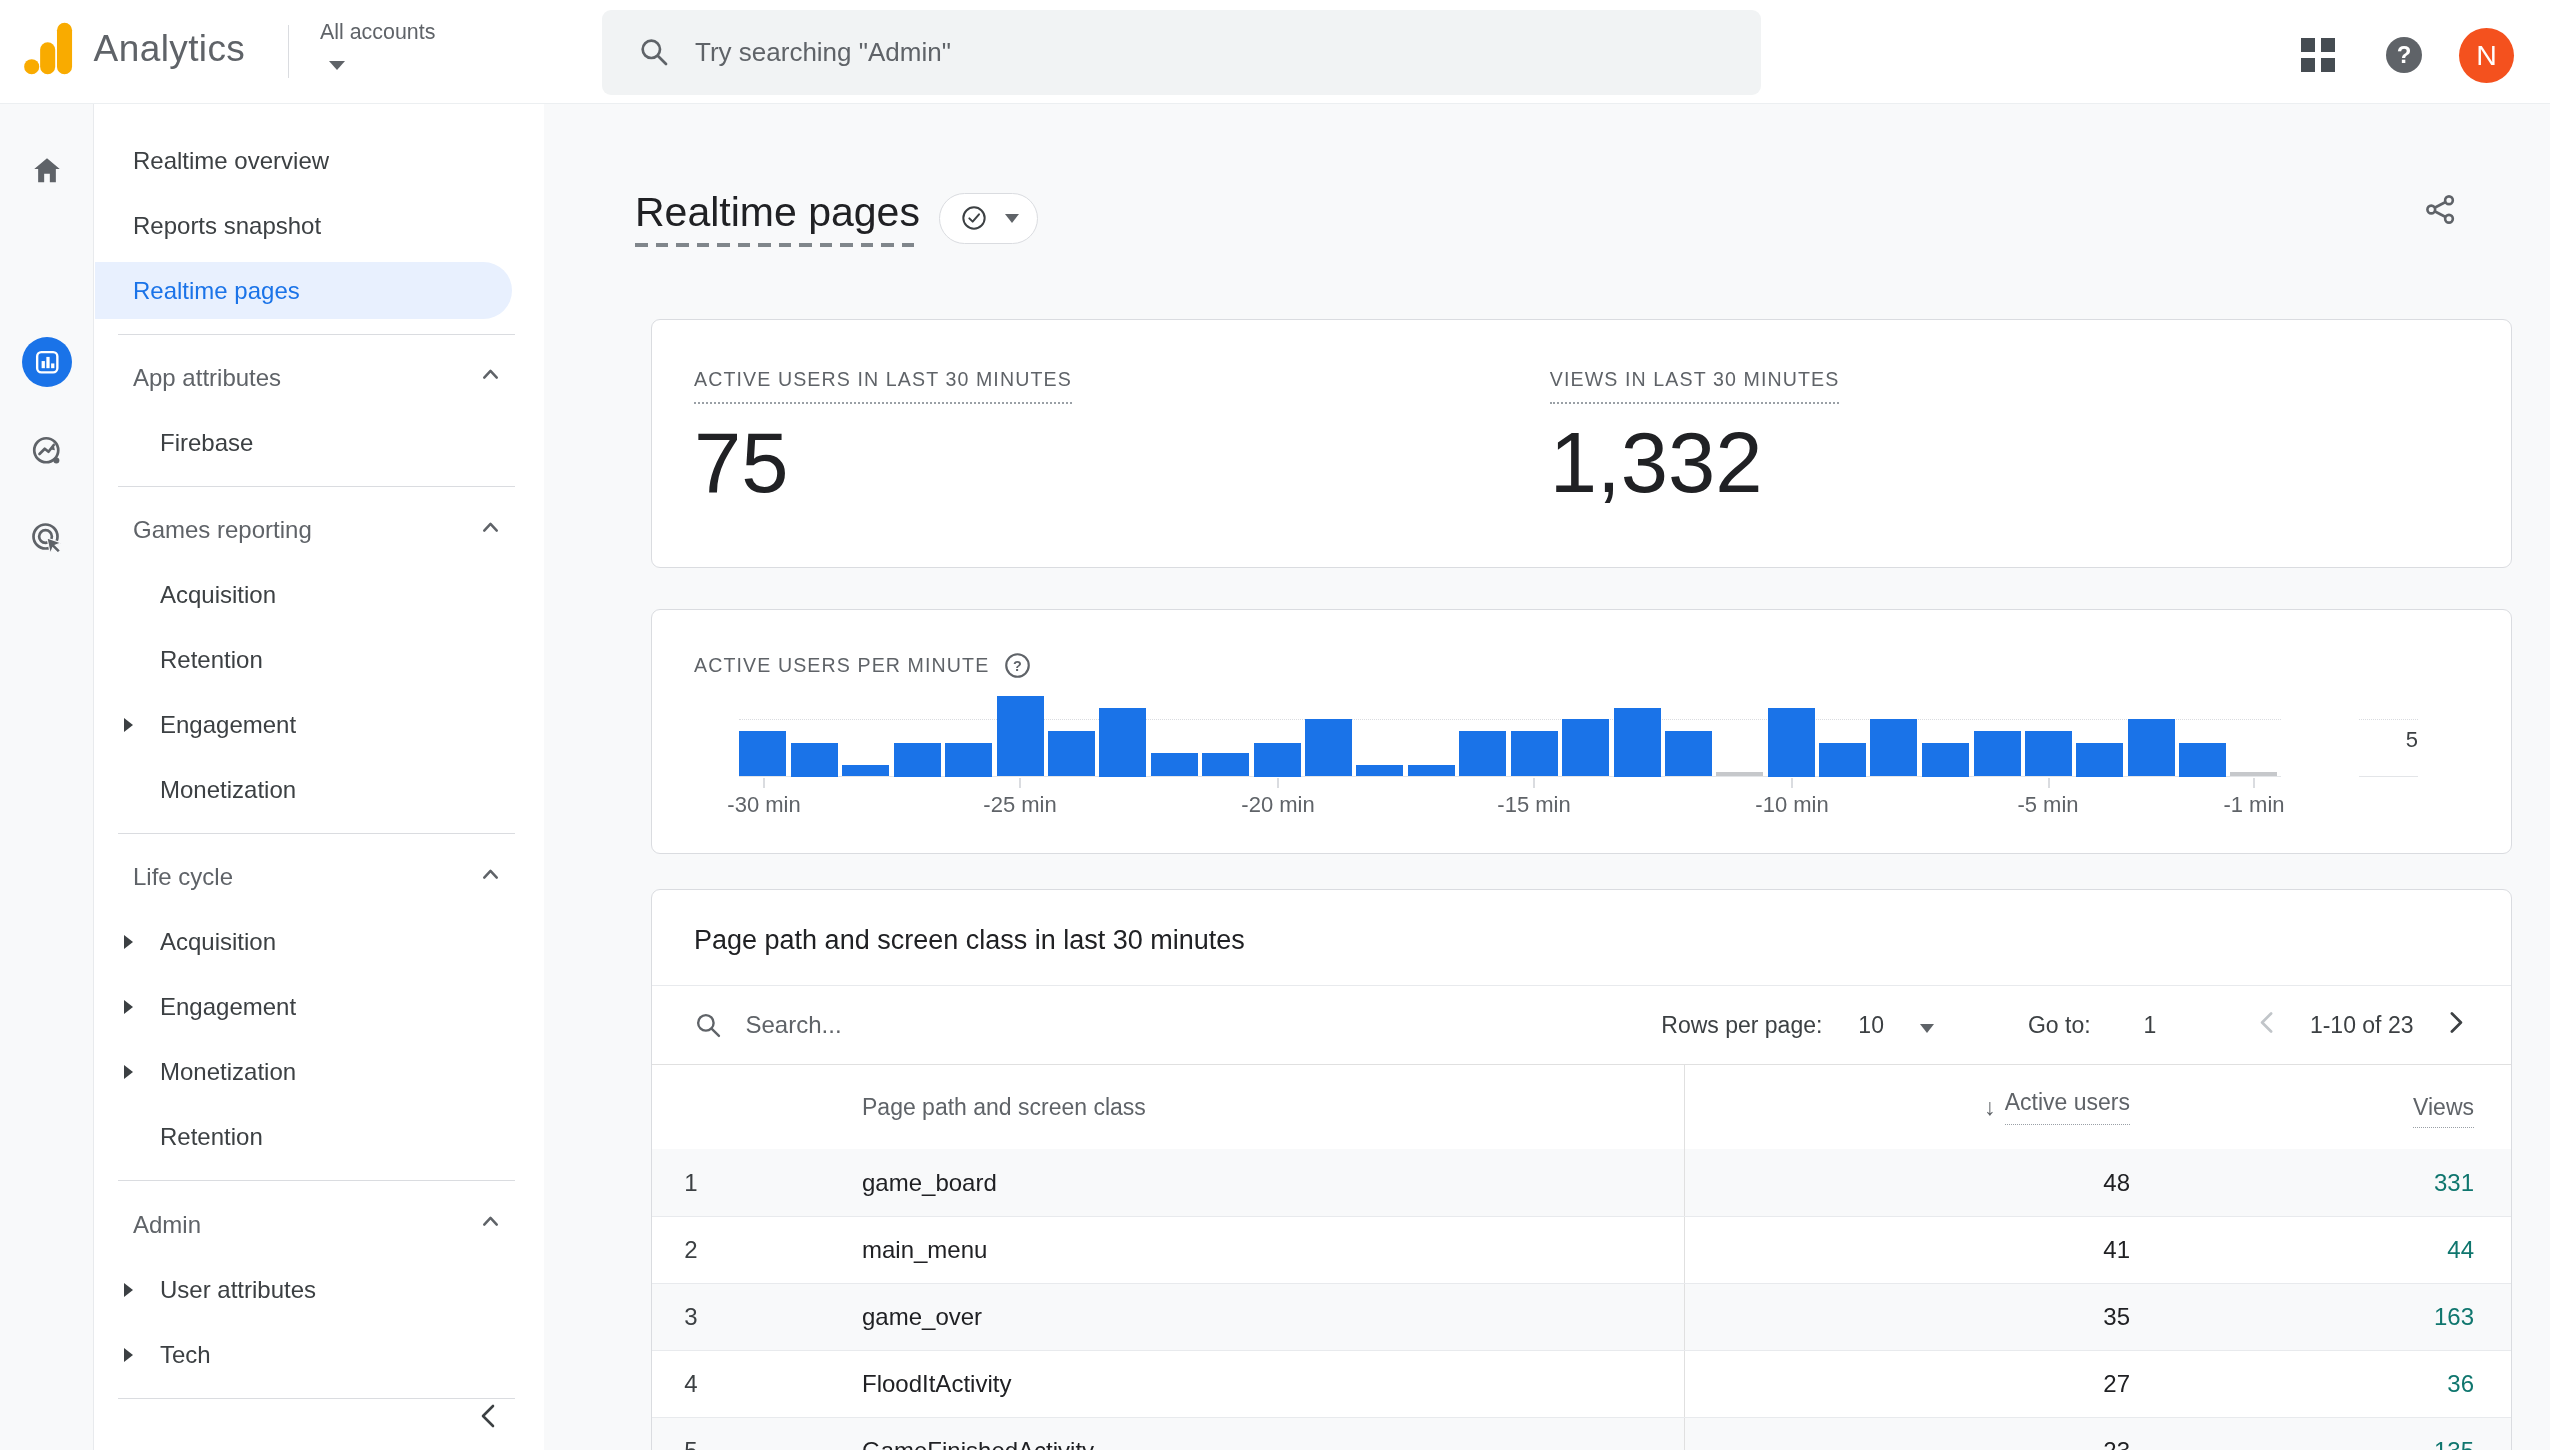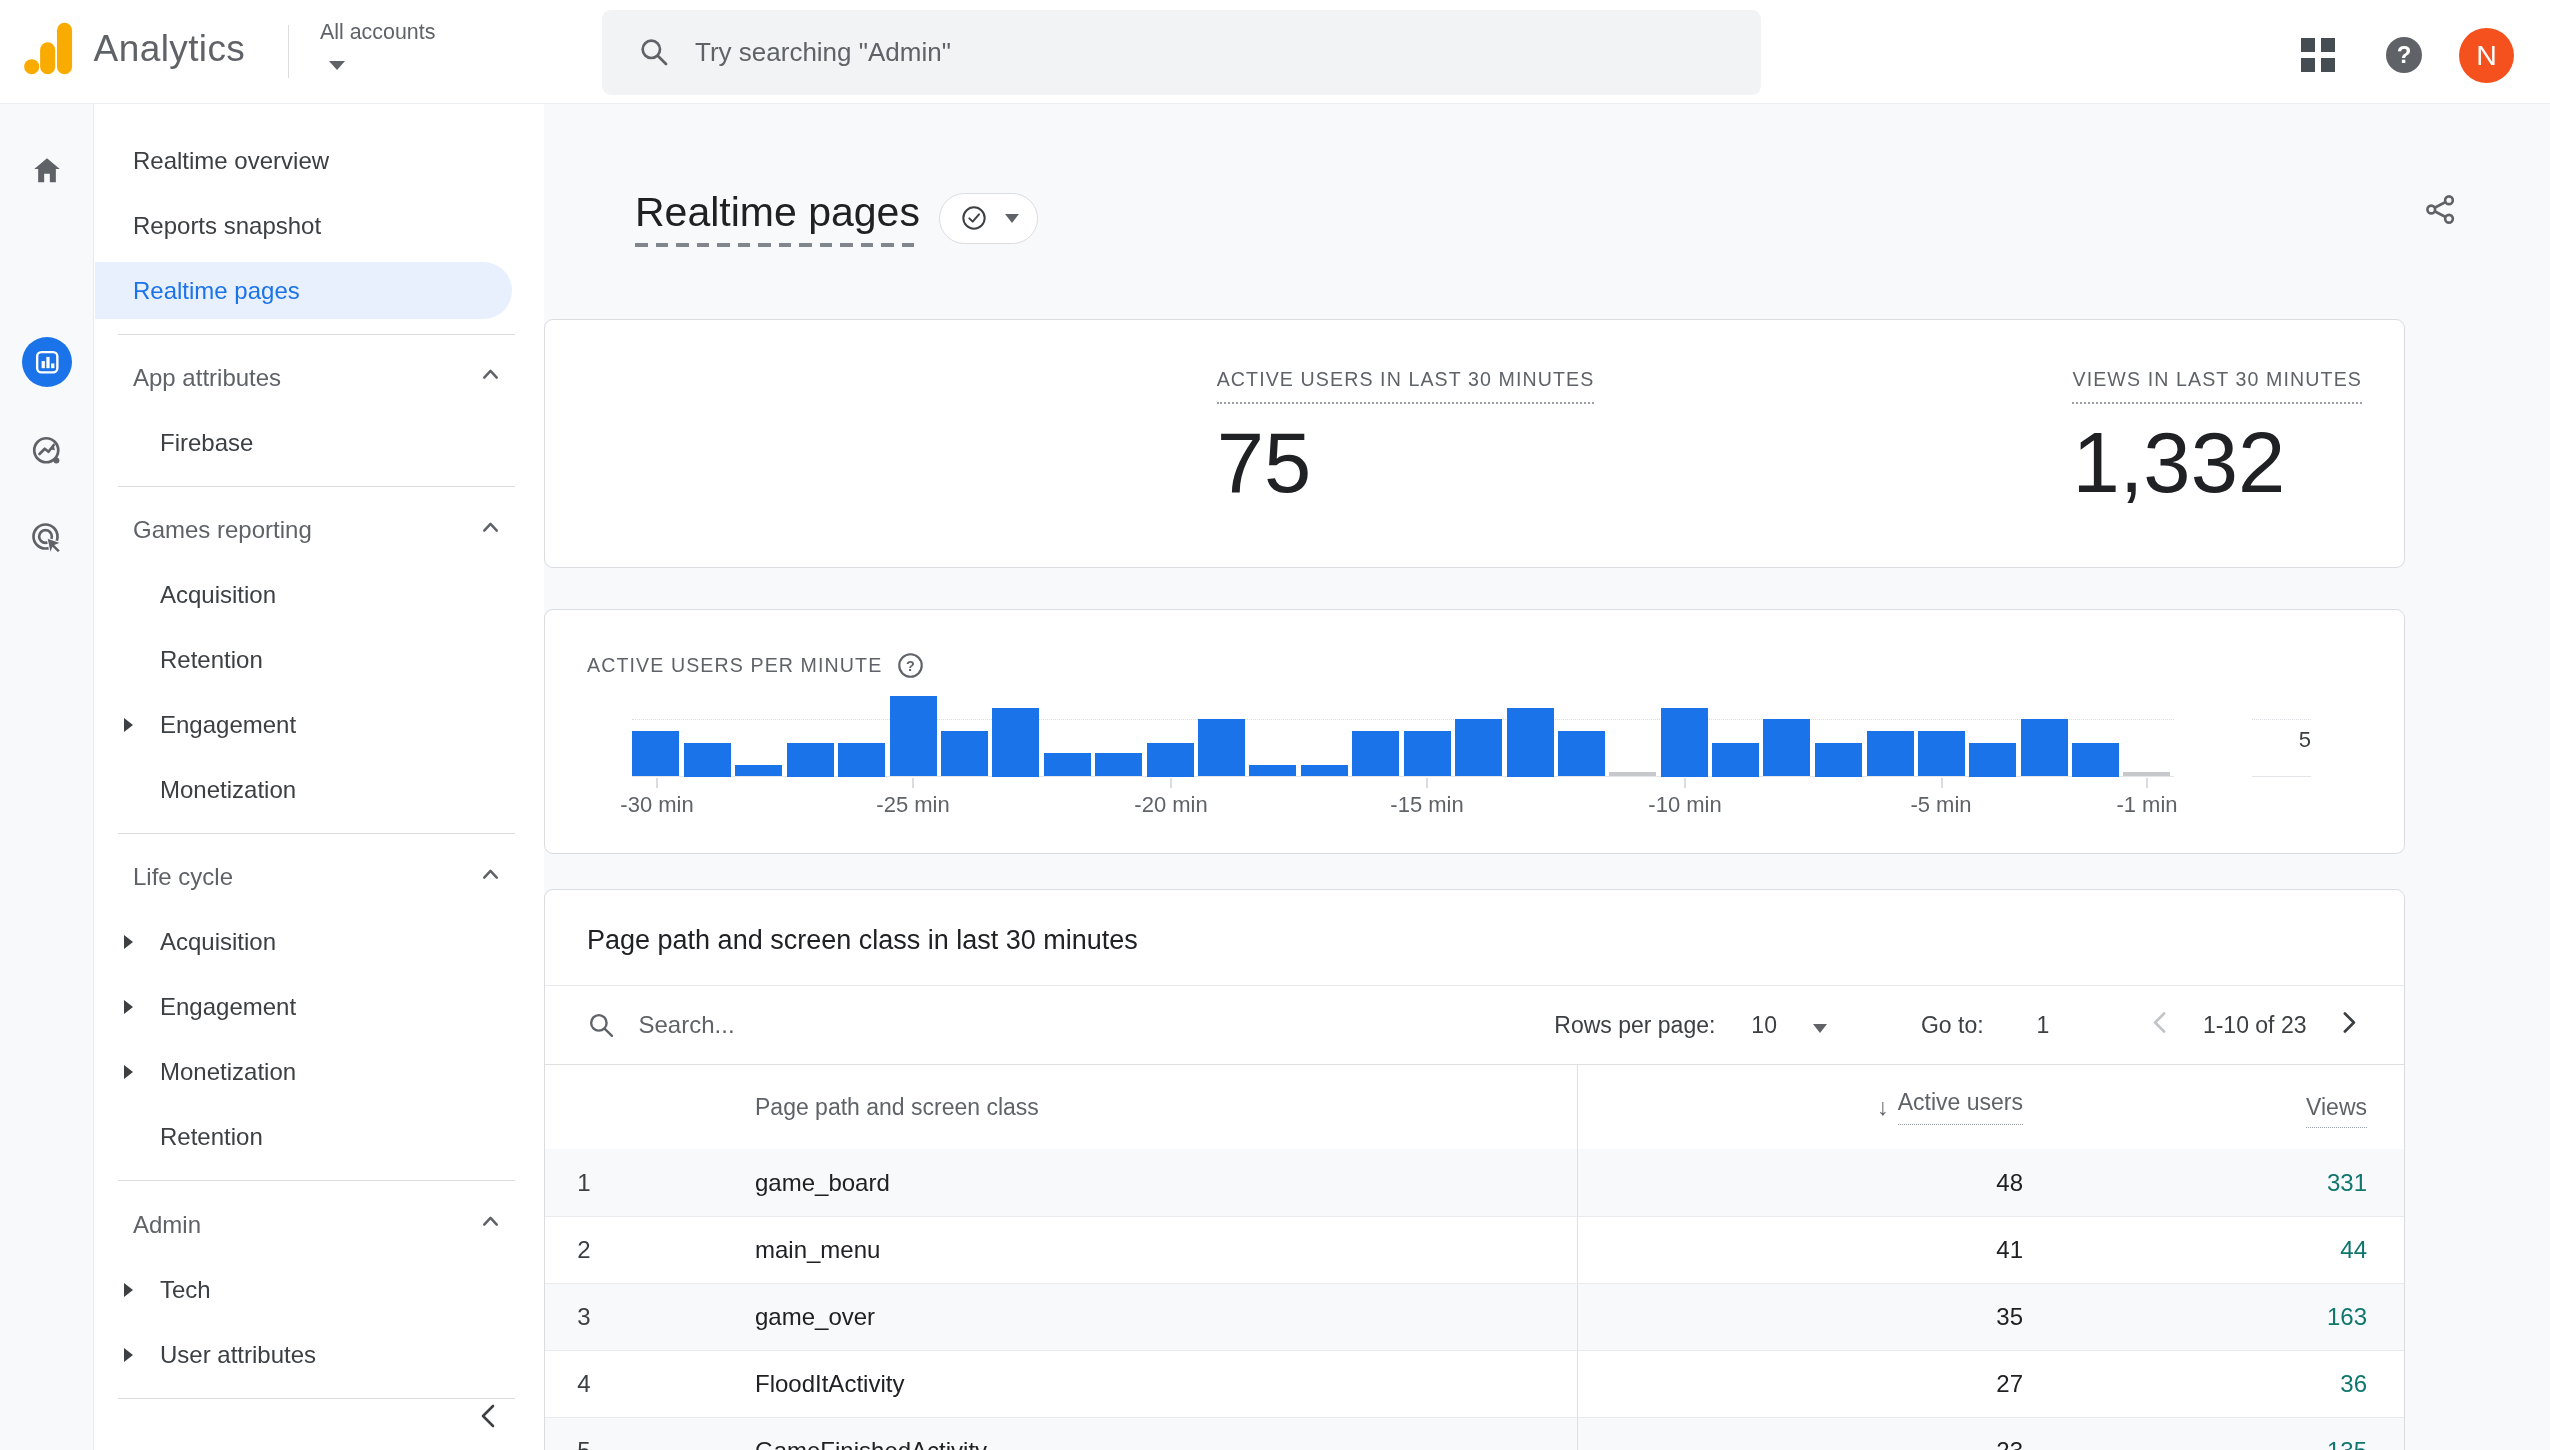--- a/index.html
+++ b/index.html
@@ -58,21 +58,21 @@
   .content { position:absolute; left:544px; top:104px; right:0; bottom:0; background:#f8f9fa; }
   .title-row { margin:74px 0 0 91px; display:flex; align-items:center; height:80px; }
   .page-title { font-size:41px; font-weight:400; color:#202124; display:inline-block; }
   .title-dashes { height:4.5px; margin-top:7.1px;
     background-image:repeating-linear-gradient(90deg,#80868b 0 12.5px,transparent 12.5px 20.5px); }
   .title-badge { margin-left:19.6px; display:inline-flex; align-items:center; gap:14.3px; height:51px;
     border:1.8px solid #dadce0; border-radius:26px; padding:0 18px; background:#fff; cursor:pointer; }
   .title-badge .caret-down { border-left-width:7.1px; border-right-width:7.1px; border-top-width:9px; }
   .share-btn { position:absolute; left:1878px; top:87px; cursor:pointer; }
 
-  .card { background:#fff; border:0.9px solid #dadce0; border-radius:9px; width:1861px;justify-content:flex-end; }
+  .card { background:#fff; border:0.9px solid #dadce0; border-radius:9px; margin-left:107px; width:1861px; }
   .card-metrics { margin-top:61px; height:249px; padding:48px 42px 0; display:flex; }
   .metric { }
   .metric:nth-child(2) { margin-left:478px; }
   .metric-label { font-size:19.6px; letter-spacing:1.1px; color:#5f6368; display:inline-block;
     padding-bottom:10.7px; border-bottom:2.7px dotted #9aa0a6; }
   .metric-value { font-size:85px; color:#202124; margin-top:16px; line-height:1; }
 
   .card-chart { margin-top:41px; height:245px; padding:42px 42px 0; }
   .chart-title-row { display:flex; align-items:center; gap:14.3px; }
   .chart-title { font-size:19.6px; letter-spacing:1.1px; color:#5f6368; }
@@ -259,25 +259,25 @@
       </div>
       <div class="side-divider"></div>
       <div class="sec-header">
         <span>Admin</span>
         <span><svg width="25" height="25" viewBox="0 0 24 24">
             <polyline points="6,15 12,8.5 18,15" fill="none" stroke="#5f6368" stroke-width="2.4" stroke-linecap="round" stroke-linejoin="round"></polyline>
           </svg></span>
       </div>
       <div class="nav-item sub">
         <span class="tri"></span>
+        <span class="lbl">User attributes</span>
+      </div>
+      <div class="nav-item sub">
+        <span class="tri"></span>
         <span class="lbl">Tech</span>
-      </div>
-      <div class="nav-item sub">
-        <span class="tri"></span>
-        <span class="lbl">User attributes</span>
       </div>
       <div class="side-divider"></div>
     </div>
   <div class="collapse-btn">
     <svg width="30" height="30" viewBox="0 0 30 30">
         <polyline points="19,5 9,15 19,25" fill="none" stroke="#3c4043" stroke-width="2.6" stroke-linecap="round" stroke-linejoin="round"></polyline>
       </svg>
   </div>
 </div>
 

